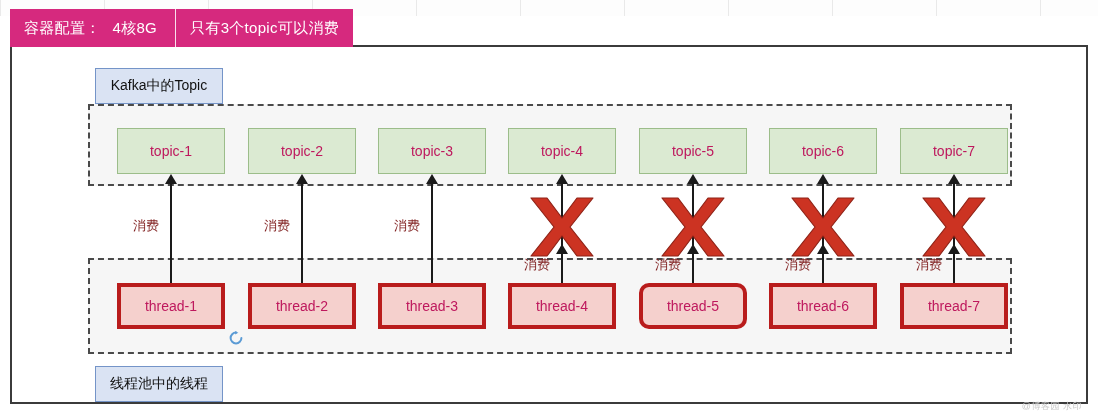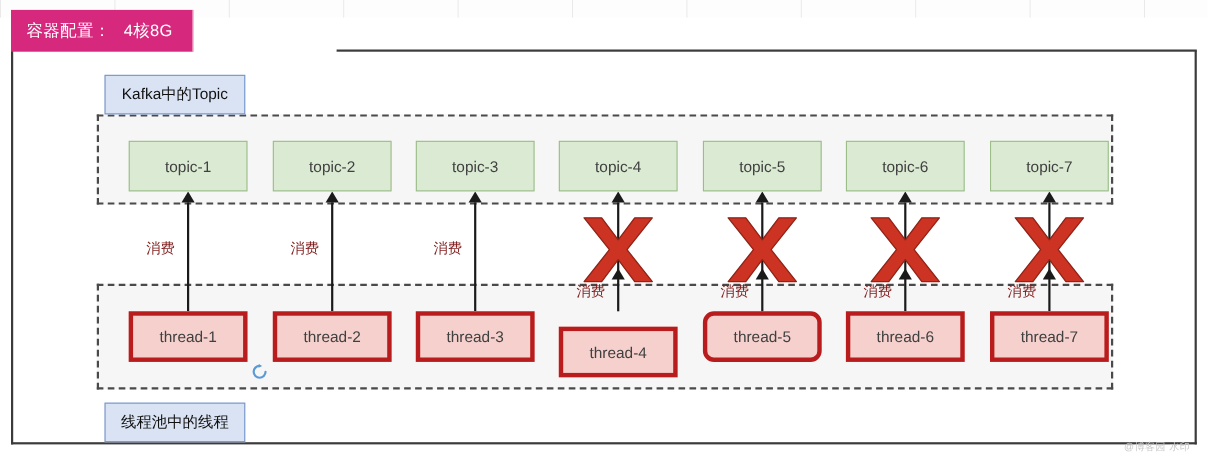--- a/index.html
+++ b/index.html
@@ -106,21 +106,21 @@
 
   
   .box {
     position: absolute;
     height: 46px;
     width: 108px;
     display: flex;
     align-items: center;
     justify-content: center;
     font-size: 14px;
-    color: #404040;
+    color: #be185d;
     box-sizing: border-box;
     white-space: nowrap;
     z-index: 4;
   }
   .box.topic {
     background: #dbead2;
     border: 1px solid #9cbd8a;
     top: 128px;
   }
   .box.thread {
@@ -192,20 +192,21 @@
   <div class="frame"></div>
   <div class="frame-top-right"></div>
 
   <div class="banner">
     <div class="banner-cell first">
       <span>容器配置：</span>
       <span style="display:inline-block;width:12px;"></span>
       <span>4核8G</span>
     </div>
     <div class="banner-sep"></div>
+    <div class="banner-cell">只有3个topic可以消费</div>
   </div>
 
   <div class="group" id="group-topics"></div>
   <div class="group" id="group-threads"></div>
 
   <div class="chip" id="chip-topic">Kafka中的Topic</div>
   <div class="chip" id="chip-thread">线程池中的线程</div>
 
   <div id="dynamic-layer">
       <div class="box topic" style="left: 117px;">
@@ -231,21 +232,21 @@
       </div>
       <div class="box thread" style="left: 378px;">
         <span>thread-3</span>
       </div>
       <div class="arrow" style="left: 431px; top: 184px; height: 99px;"></div>
       <div class="arrow-head" style="left: 426px; top: 174px;"></div>
       <div class="consume-label" style="left: 394px; top: 217px;">消费</div>
       <div class="box topic" style="left: 508px;">
         <span>topic-4</span>
       </div>
-      <div class="box thread" style="left: 508px; margin-top: 14px;">
+      <div class="box thread" style="left: 508px;">
         <span>thread-4</span>
       </div>
       <div class="arrow" style="left: 561px; top: 184px; height: 99px;"></div>
       <div class="arrow-head" style="left: 556px; top: 174px;"></div>
       <div class="consume-label" style="left: 524px; top: 256px;">消费</div>
       <div class="arrow-head" style="left: 556px; top: 244px;"></div>
       <span class="xmark" style="left: 527px; top: 196px;"><svg width="70" height="62" viewBox="0 0 70 62" aria-hidden="true">
           <path d="M4 2 L20 2 L35 22 L50 2 L66 2 L43 31 L66 60 L50 60 L35 40 L20 60 L4 60 L27 31 Z" fill="#cc3322" stroke="#8f2317" stroke-width="1.2" stroke-linejoin="round"></path>
         </svg></span>
       <div class="box topic" style="left: 639px;">

